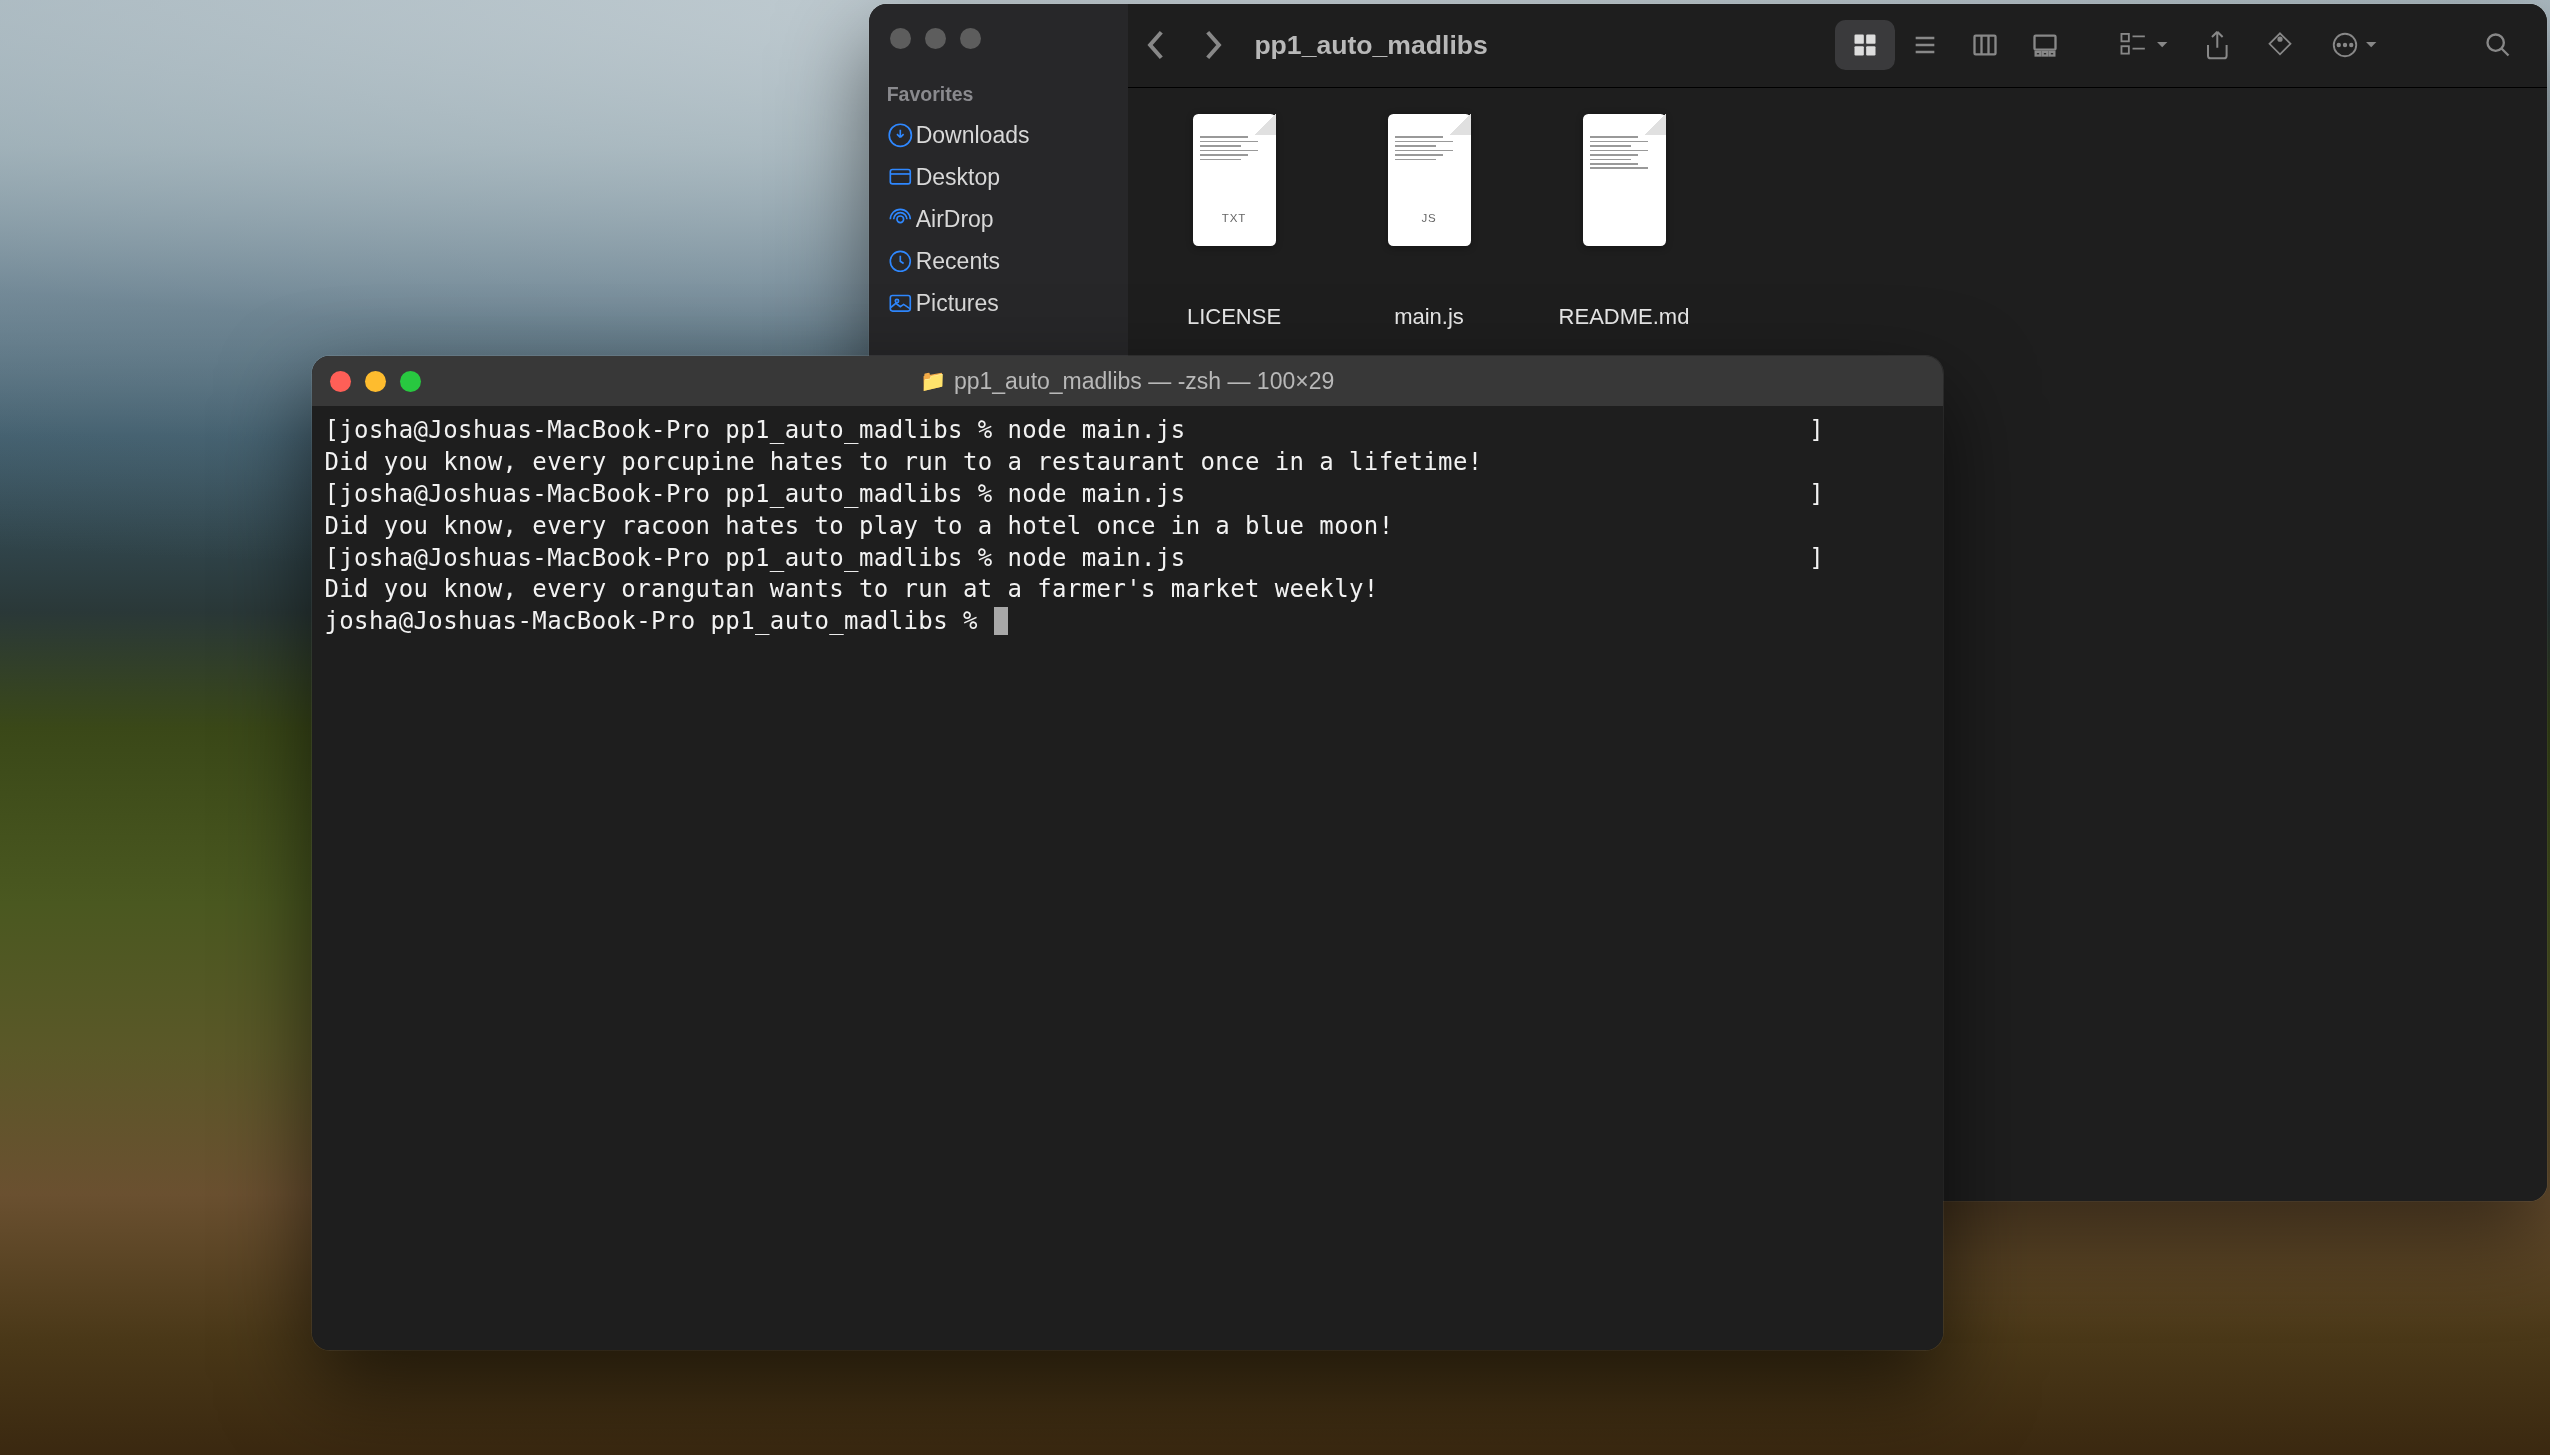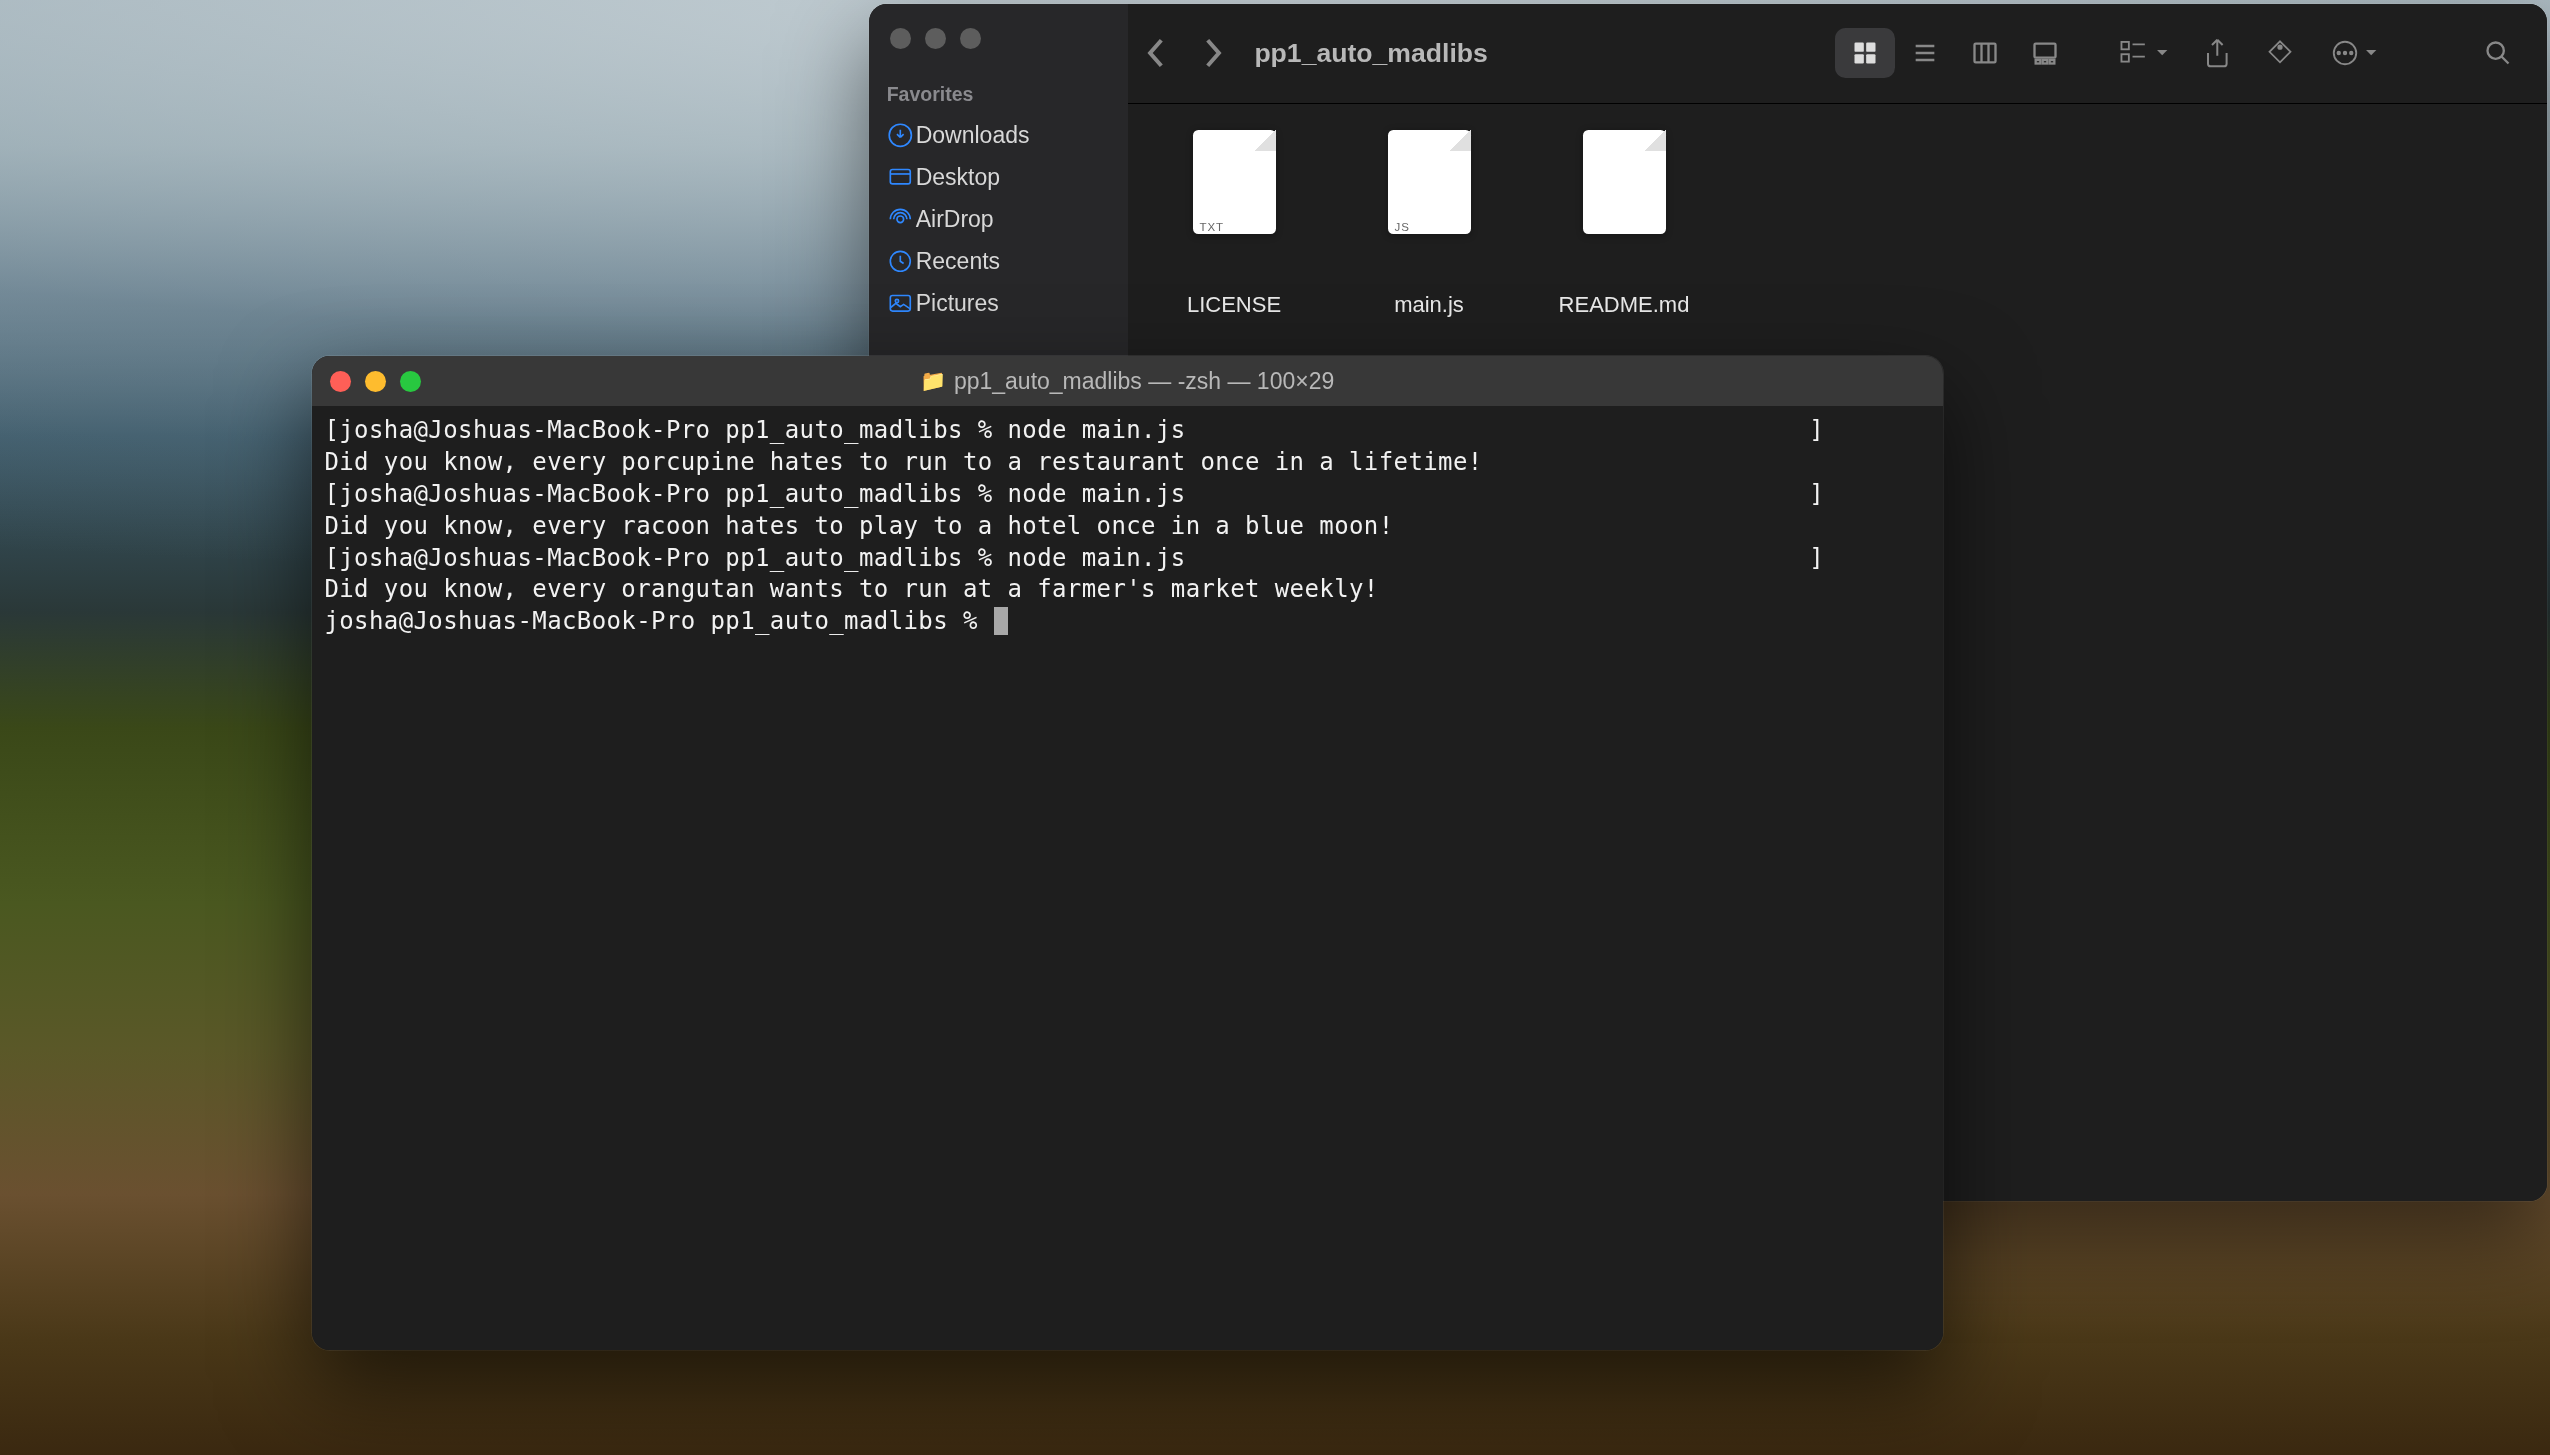--- a/index.html
+++ b/index.html
@@ -113,21 +113,21 @@
     }
     
     .finder-main {
       flex: 1;
       display: flex;
       flex-direction: column;
       background: #1e1e1e;
     }
     
     .finder-toolbar {
-      height: 100px;
+      height: 84px;
       display: flex;
       align-items: center;
       padding: 0 17.7px;
       gap: 14px;
       border-bottom: 0.9px solid #000;
     }
     
     .toolbar-nav {
       display: flex;
       gap: 35px;
@@ -194,27 +194,28 @@
       display: flex;
       flex-direction: column;
       align-items: center;
       gap: 12.4px;
       cursor: pointer;
       width: 142px;
     }
     
     .file-icon {
       width: 83px;
-      height: 104px;
+      height: 132px;
       background: #ffffff;
       border-radius: 5.3px;
       position: relative;
       box-shadow: 0 1.8px 7px rgba(0,0,0,0.3);
       display: flex;
-      padding: 1px 7px;
+      flex-direction: column;
+      padding: 22px 7px;
     }
     
     .file-icon::before {
       content: '';
       position: absolute;
       top: 0;
       right: 0;
       width: 21px;
       height: 21px;
       background: linear-gradient(135deg, transparent 48%, #e0e0e0 50%);

